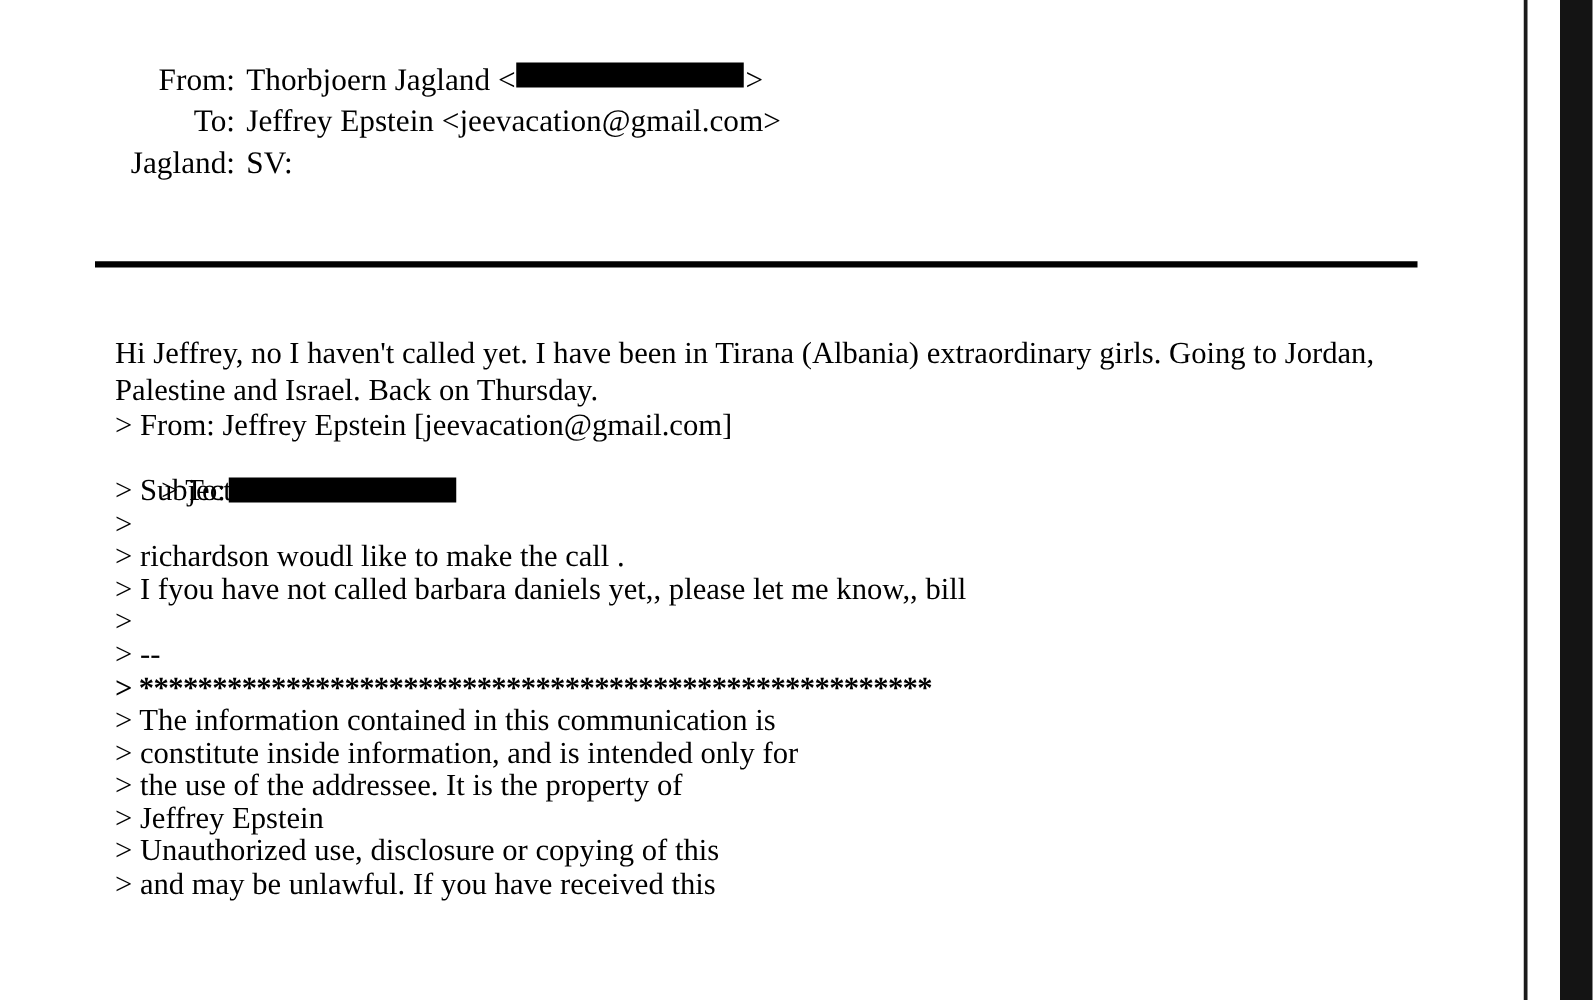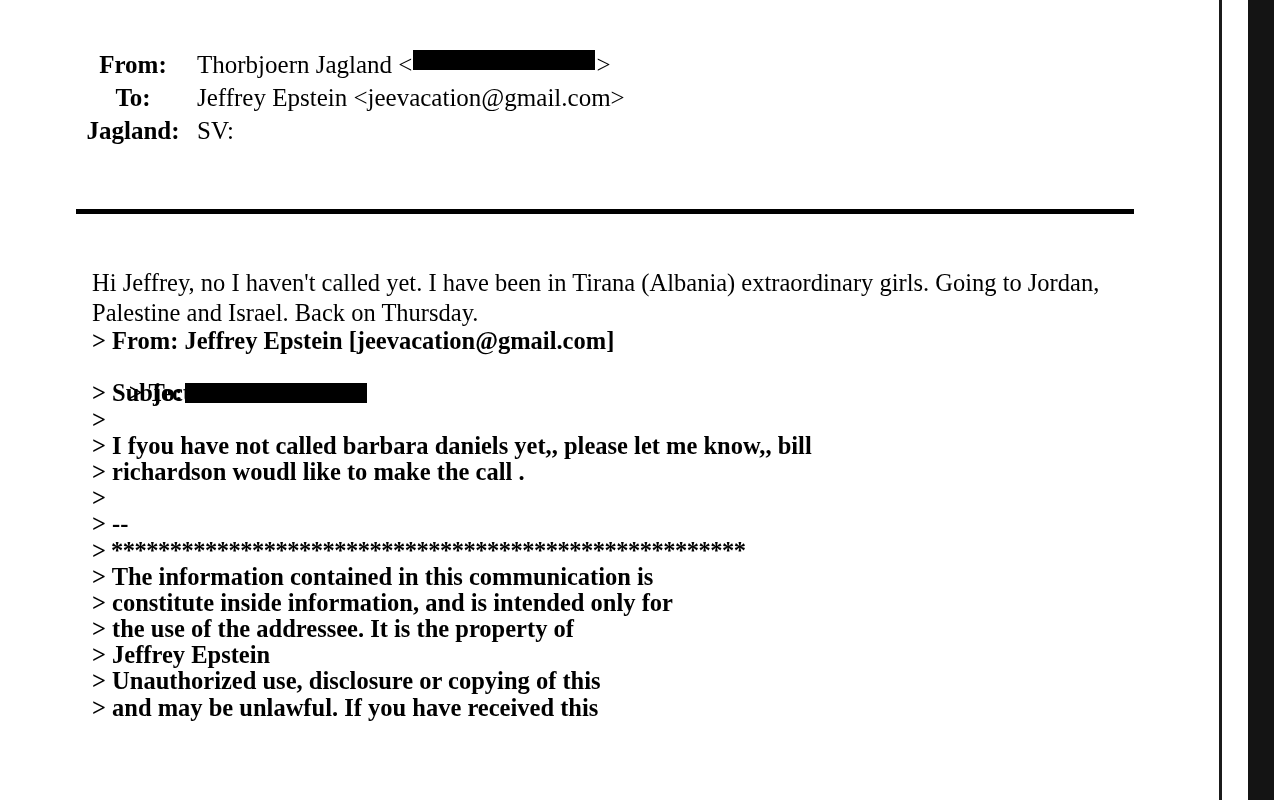--- a/index.html
+++ b/index.html
@@ -57,22 +57,22 @@
   .hrow {
     display: flex;
     align-items: baseline;
     font-size: 25px;
     line-height: 33px;
     color: #000;
     white-space: nowrap;
   }
   .hlabel {
     width: 110px;
-    text-align: center;
-    font-weight: bold;
+    text-align: right;
+    font-weight: normal;
     padding-right: 9px;
     flex: 0 0 auto;
   }
   .hvalue {
     flex: 0 1 auto;
     display: flex;
     align-items: flex-start;
   }
   .redaction {
     display: inline-block;
@@ -106,21 +106,20 @@
   .body p {
     margin: 0;
     white-space: pre-wrap;
   }
   .intro {
     margin: 0 0 0 0 !important;
     line-height: 30px;
   }
   .quote-line {
     height: 26.2px;
-    font-weight: bold;
   }
   .stars {
     letter-spacing: -0.5px;
     font-weight: bold;
   }
   .inline-redact {
     display: inline-block;
     background: #000;
     width: 182px;
     height: 20px;
@@ -173,22 +172,22 @@
     <p class="intro">Hi Jeffrey, no I haven't called yet. I have been in Tirana (Albania) extraordinary girls. Going to Jordan, Palestine and Israel. Back on Thursday.</p>
 
     <p class="quote-line">&gt; From: Jeffrey Epstein [jeevacation@gmail.com]</p>
 
     <p class="quote-line">
       <span>&gt; To:</span><span class="inline-redact"></span>
     </p>
 
     <p class="quote-line">&gt; Subject:</p>
     <p class="quote-line">&gt;</p>
+    <p class="quote-line">&gt; richardson woudl like to make the call .</p>
     <p class="quote-line">&gt; I fyou have not called barbara daniels yet,, please let me know,, bill</p>
-    <p class="quote-line">&gt; richardson woudl like to make the call .</p>
     <p class="quote-line">&gt;</p>
     <p class="quote-line">&gt; --</p>
 
     <p class="quote-line stars">&gt; ******************************************************</p>
 
     <p class="quote-line">&gt; The information contained in this communication is</p>
     <p class="quote-line">&gt; constitute inside information, and is intended only for</p>
     <p class="quote-line">&gt; the use of the addressee. It is the property of</p>
     <p class="quote-line">&gt; Jeffrey Epstein</p>
     <p class="quote-line">&gt; Unauthorized use, disclosure or copying of this</p>

